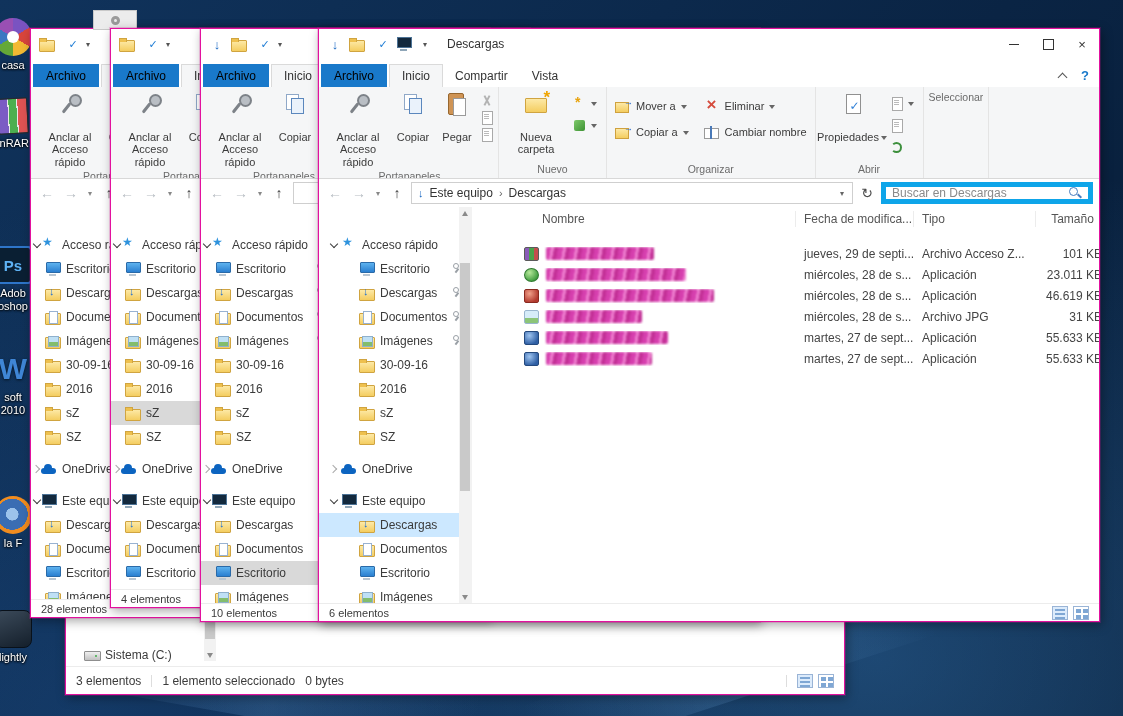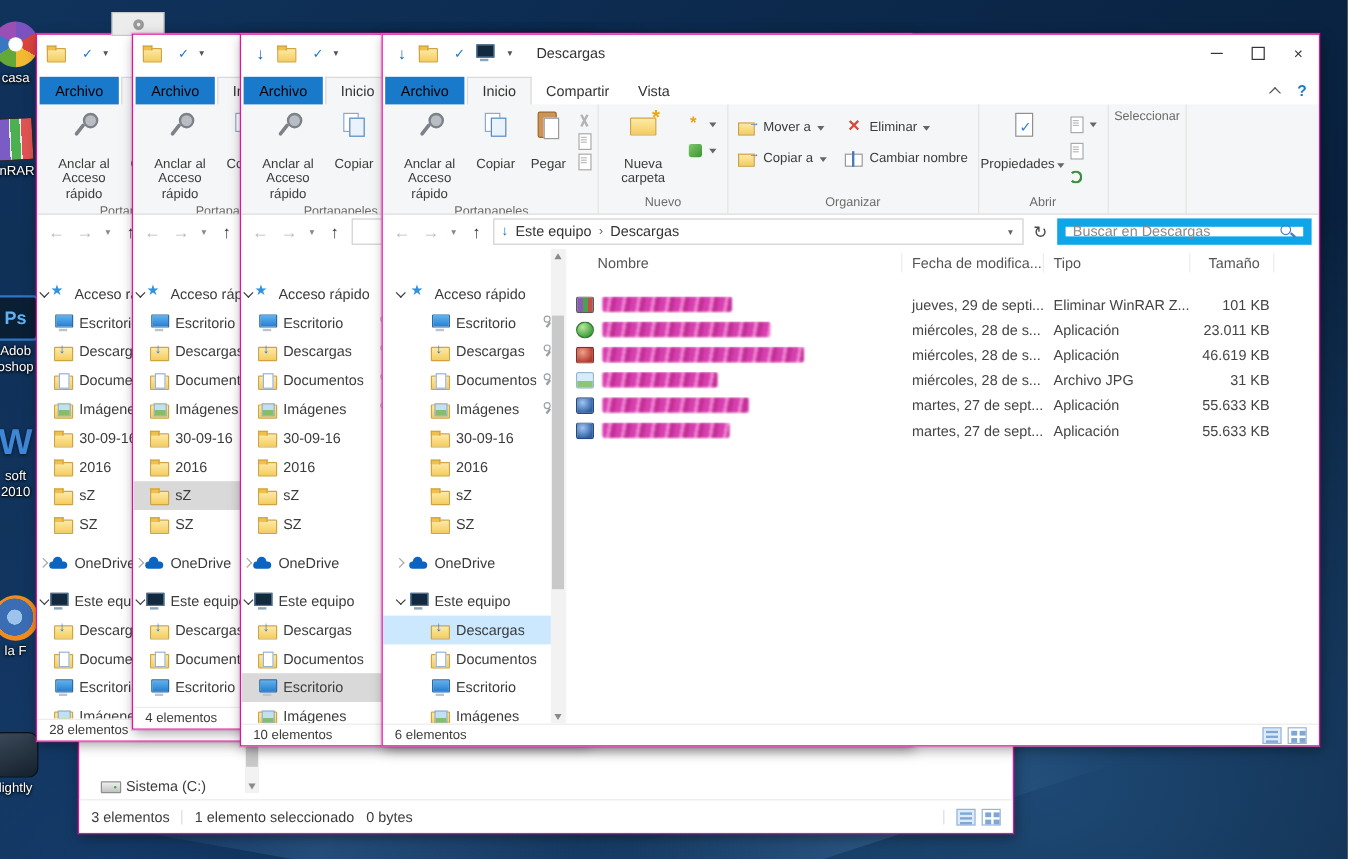--- a/index.html
+++ b/index.html
@@ -117,21 +117,21 @@
   .navrow{height:28px;display:flex;align-items:center;padding:0 6px;gap:4px;background:#fff;}
   .nav-btn{font-size:14px;width:20px;text-align:center;color:#3b3b3b;flex:none;}
   .nav-btn.off{color:#b6bcc2;}
   .nav-caret{font-size:8px;color:#888;width:10px;text-align:center;flex:none;}
   .addrbox{flex:1;height:22px;border:1px solid #cfcfcf;display:flex;align-items:center;padding:0 6px;gap:6px;font-size:12px;color:#333;background:#fff;overflow:hidden;}
   .addr-ic{color:#1565c0;font-weight:bold;font-size:11px;flex:none;}
   .crumb{white-space:nowrap;}
   .crumb-sep{color:#666;font-size:11px;}
   .addr-caret{margin-left:auto;font-size:8px;color:#666;padding:0 2px;flex:none;}
   .refresh{width:20px;text-align:center;color:#4b4b4b;font-size:14px;flex:none;}
-  .searchbox{width:212px;height:22px;border:7px solid #0ea5e9;display:flex;align-items:center;padding:0 6px;background:#fff;flex:none;gap:4px;}
+  .searchbox{width:212px;height:22px;border:5px solid #0ea5e9;display:flex;align-items:center;padding:0 6px;background:#fff;flex:none;gap:4px;}
   .searchbox input{border:none;outline:none;flex:1;font-size:12px;color:#555;font-family:inherit;background:transparent;}
   .searchbox input::placeholder{color:#8a8a8a;}
   .mag{width:14px;height:14px;position:relative;flex:none;}
   .mag::before{content:"";position:absolute;left:1px;top:1px;width:7px;height:7px;border:1.6px solid #467cc0;border-radius:50%;}
   .mag::after{content:"";position:absolute;left:9px;top:9px;width:5px;height:2px;background:#467cc0;transform:rotate(42deg);}
 
   
   .w-body{position:absolute;top:178px;bottom:18px;left:0;right:0;display:flex;overflow:hidden;background:#fff;}
   .statusbar{position:absolute;left:0;right:0;bottom:0;height:18px;border-top:1px solid #ececec;display:flex;align-items:center;font-size:11px;color:#3b3b3b;padding:0 10px;gap:10px;background:#fff;}
   .sbar-sep{width:1px;height:12px;background:#ddd;}
@@ -190,21 +190,21 @@
   
   .back-win .sidebar{width:130px;}
   .back-win .side-item.root{padding-left:2px;}
   .back-win .side-item.child{padding-left:6px;}
   .back-win .chev{width:8px;}
   .back-win .chev.expanded::before{left:1px;}
   .back-win .chev.collapsed::before{left:0;}
   .back-win .pinmark{right:6px;}
 
   
-  .filepane{flex:1;display:flex;flex-direction:column;overflow:hidden;border-left:1px solid #f2f2f2;}
+  .filepane{flex:1;display:flex;flex-direction:column;overflow:hidden;border-left:1px solid #f2f2f2;padding-left:44px;}
   .fl-header,.fl-row{display:grid;grid-template-columns:280px 118px 122px 70px;align-items:center;font-size:12px;}
   .fl-header{height:24px;color:#555;}
   .hcell{height:16px;line-height:16px;padding-left:8px;border-right:1px solid #ececec;white-space:nowrap;overflow:hidden;}
   .hcell.first{padding-left:26px;}
   .hcell.last{text-align:center;padding-right:4px;}
   .fl-rows{margin-top:12px;}
   .fl-row{height:21px;color:#444;}
   .cell{white-space:nowrap;overflow:hidden;}
   .cell.name{display:flex;align-items:center;padding-left:8px;}
   .cell.date,.cell.type{padding-left:8px;}
@@ -1051,21 +1051,21 @@
         <span class="hcell last">Tamaño</span>
       </div>
       <div class="fl-rows">
 
           <div class="fl-row">
             <div class="cell name">
               <span class="fic fic-rar"></span>
               <span class="redact" style="width: 108px;"></span>
             </div>
             <div class="cell date">jueves, 29 de septi...</div>
-            <div class="cell type">Eliminar WinRAR Z...</div>
+            <div class="cell type">Archivo Acceso Z...</div>
             <div class="cell size">101 KB</div>
           </div>
 
           <div class="fl-row">
             <div class="cell name">
               <span class="fic fic-app-green"></span>
               <span class="redact" style="width: 140px;"></span>
             </div>
             <div class="cell date">miércoles, 28 de s...</div>
             <div class="cell type">Aplicación</div>

